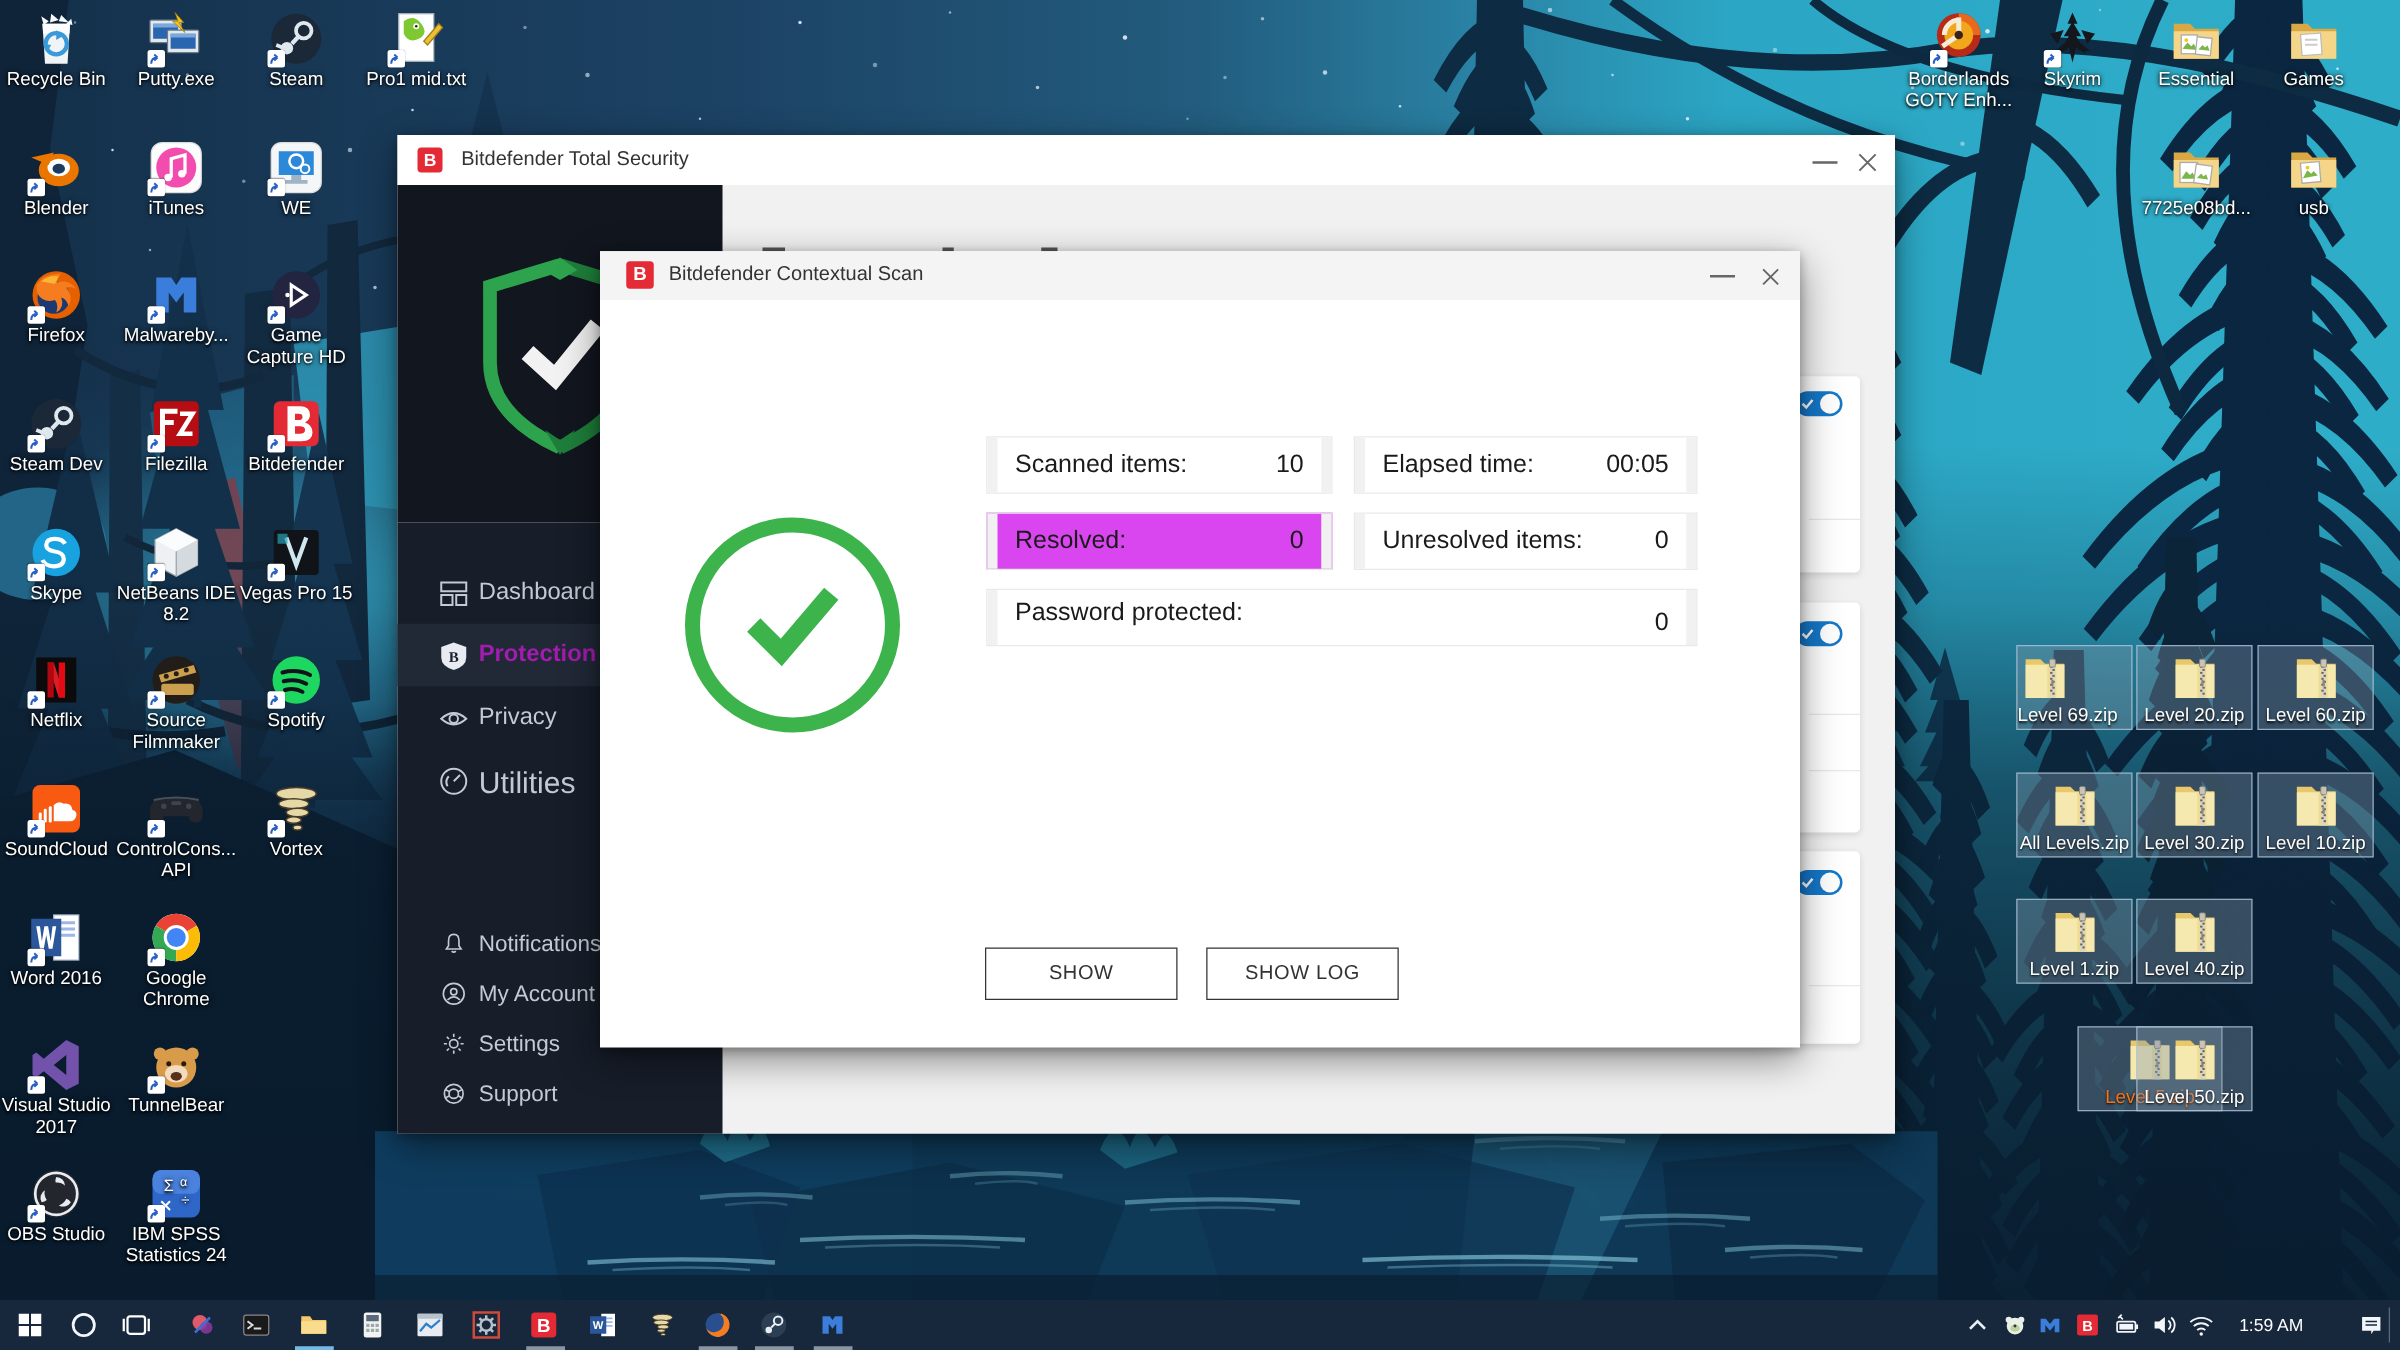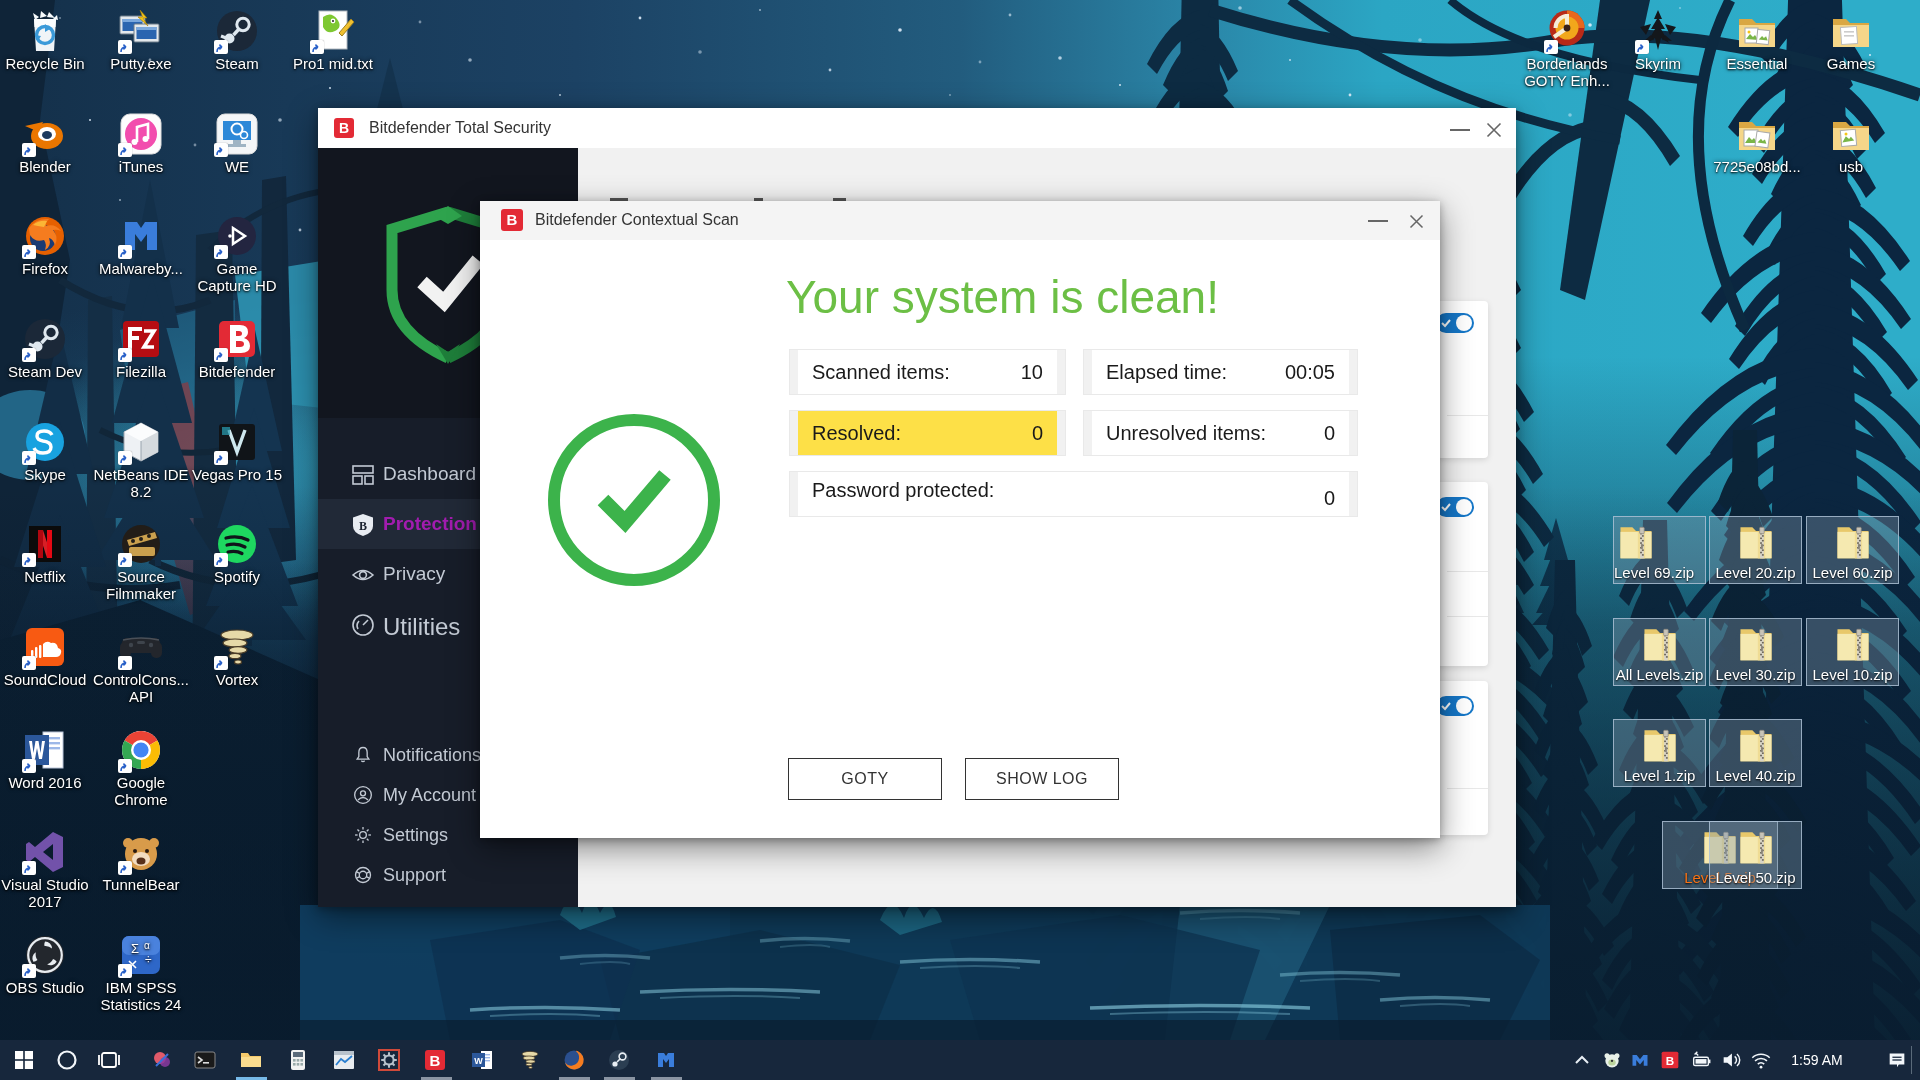--- a/index.html
+++ b/index.html
@@ -1329,56 +1329,55 @@
     </div>
 </div>
 <div class="win" id="dialog" style="left:480px;top:201px;width:960px;height:637px;background:#fff">
  <div style="position:absolute;left:0;top:0;width:960px;height:39px;background:#f4f4f4"></div>
  <div style="position:absolute;left:21px;top:8px;width:22px;height:22px;background:#e32a35;border-radius:3px;color:#fff;font-weight:bold;font-size:15px;text-align:center;line-height:22px">B</div>
  <div style="position:absolute;left:55px;top:10px;font-size:16px;color:#333">Bitdefender Contextual Scan</div>
  <div style="position:absolute;left:888px;top:19px;width:20px;height:2px;background:#666"></div>
  <svg style="position:absolute;left:929px;top:13px" width="15" height="15">
       <path d="M1.5,1.5 L13.5,13.5 M13.5,1.5 L1.5,13.5" stroke="#666" stroke-width="1.5"></path>
     </svg>
- <div style="position:absolute;left:306px;top:69px;font-size:46px;color:#6cbf45;white-space:nowrap">Your system is clean!</div>
  <svg style="position:absolute;left:65px;top:209px" width="180" height="180" viewBox="0 0 180 180">
   <circle cx="89" cy="90" r="80" fill="none" stroke="#3cb34b" stroke-width="12"></circle>
   <path d="M58,90 L80,112 L120,65" fill="none" stroke="#3cb34b" stroke-width="15"></path>
  </svg>
  <div style="position:absolute;left:309px;top:148px;width:277px;height:46px;border:1px solid #e9e9e9;background:#fff">
       <div style="position:absolute;left:0;top:0;bottom:0;width:8px;background:#f1f1f1"></div>
       <div style="position:absolute;right:0;top:0;bottom:0;width:8px;background:#f1f1f1"></div>
       <div style="position:absolute;left:22px;top:50%;transform:translateY(-50%);font-size:20px;color:#1a1a1a">Scanned items:</div>
       <div style="position:absolute;right:22px;top:50%;transform:translateY(-50%);font-size:20px;color:#1a1a1a">10</div>
     </div>
     <div style="position:absolute;left:603px;top:148px;width:275px;height:46px;border:1px solid #e9e9e9;background:#fff">
       <div style="position:absolute;left:0;top:0;bottom:0;width:8px;background:#f1f1f1"></div>
       <div style="position:absolute;right:0;top:0;bottom:0;width:8px;background:#f1f1f1"></div>
       <div style="position:absolute;left:22px;top:50%;transform:translateY(-50%);font-size:20px;color:#1a1a1a">Elapsed time:</div>
       <div style="position:absolute;right:22px;top:50%;transform:translateY(-50%);font-size:20px;color:#1a1a1a">00:05</div>
     </div>
-    <div style="position:absolute;left:309px;top:209px;width:277px;height:46px;border:1px solid #e9e9e9;background:#fde047">
+    <div style="position:absolute;left:309px;top:209px;width:277px;height:46px;border:1px solid #e9e9e9;background:#d946ef">
       <div style="position:absolute;left:0;top:0;bottom:0;width:8px;background:#f1f1f1"></div>
       <div style="position:absolute;right:0;top:0;bottom:0;width:8px;background:#f1f1f1"></div>
       <div style="position:absolute;left:22px;top:50%;transform:translateY(-50%);font-size:20px;color:#1a1a1a">Resolved:</div>
       <div style="position:absolute;right:22px;top:50%;transform:translateY(-50%);font-size:20px;color:#1a1a1a">0</div>
     </div>
     <div style="position:absolute;left:603px;top:209px;width:275px;height:46px;border:1px solid #e9e9e9;background:#fff">
       <div style="position:absolute;left:0;top:0;bottom:0;width:8px;background:#f1f1f1"></div>
       <div style="position:absolute;right:0;top:0;bottom:0;width:8px;background:#f1f1f1"></div>
       <div style="position:absolute;left:22px;top:50%;transform:translateY(-50%);font-size:20px;color:#1a1a1a">Unresolved items:</div>
       <div style="position:absolute;right:22px;top:50%;transform:translateY(-50%);font-size:20px;color:#1a1a1a">0</div>
     </div>
     <div style="position:absolute;left:309px;top:270px;width:569px;height:46px;border:1px solid #e9e9e9;background:#fff">
       <div style="position:absolute;left:0;top:0;bottom:0;width:8px;background:#f1f1f1"></div>
       <div style="position:absolute;right:0;top:0;bottom:0;width:8px;background:#f1f1f1"></div>
       <div style="position:absolute;left:22px;top:7px;font-size:20px;color:#1a1a1a">Password protected:</div>
       <div style="position:absolute;right:22px;bottom:6px;font-size:20px;color:#1a1a1a">0</div>
     </div>
- <div style="position:absolute;left:308px;top:557px;width:154px;height:42px;border:1px solid #333;background:#fff;font-size:16px;letter-spacing:0.5px;color:#333;text-align:center;line-height:40px">GOTY</div>
+ <div style="position:absolute;left:308px;top:557px;width:154px;height:42px;border:1px solid #333;background:#fff;font-size:16px;letter-spacing:0.5px;color:#333;text-align:center;line-height:40px">SHOW</div>
  <div style="position:absolute;left:485px;top:557px;width:154px;height:42px;border:1px solid #333;background:#fff;font-size:16px;letter-spacing:0.5px;color:#333;text-align:center;line-height:40px">SHOW LOG</div>
 </div>
 <div id="taskbar" style="position:absolute;left:0;top:1040px;width:1920px;height:40px;background:#17273c">
 <svg class="tic" style="left:12px;top:8px" width="24" height="24" viewBox="0 0 24 24">
       <g fill="#fff">
         <rect x="3" y="3" width="8.2" height="8.2"></rect>
         <rect x="12.8" y="3" width="8.2" height="8.2"></rect>
         <rect x="3" y="12.8" width="8.2" height="8.2"></rect>
         <rect x="12.8" y="12.8" width="8.2" height="8.2"></rect>
       </g>

